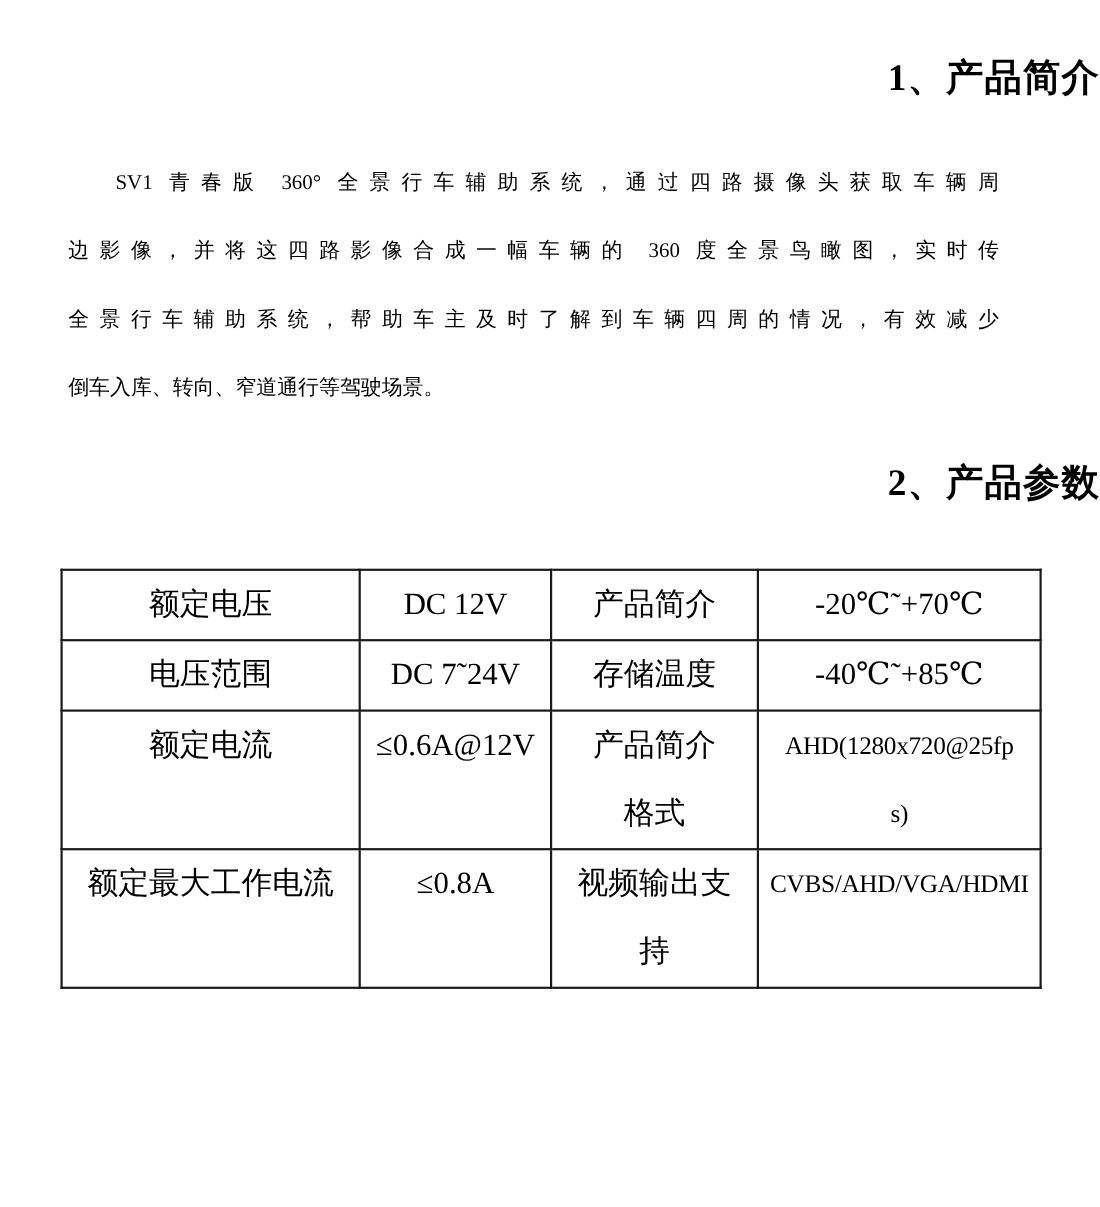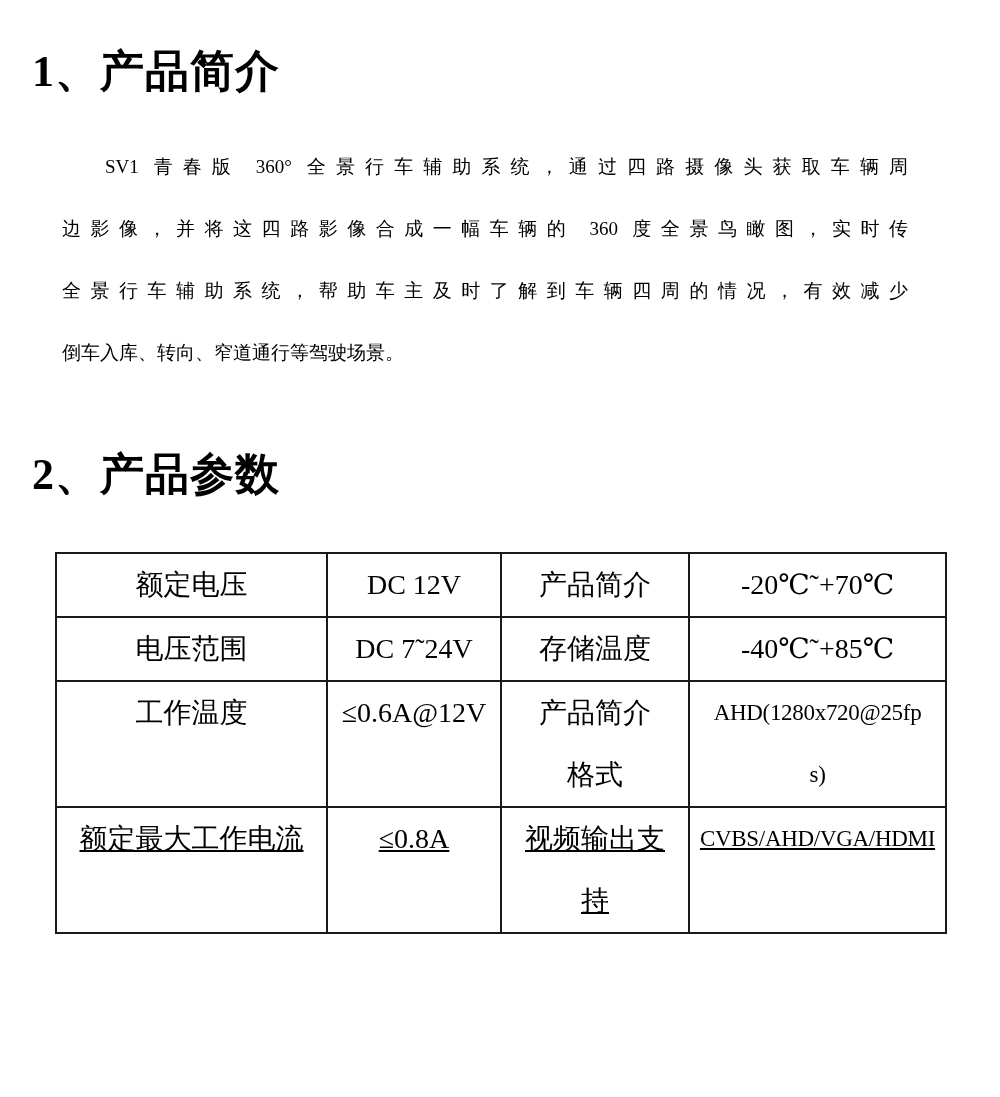--- a/index.html
+++ b/index.html
@@ -13,29 +13,30 @@
     overflow: hidden;
     color: #000000;
     font-family: "Liberation Serif", "DejaVu Serif", serif;
   }
   .page {
     position: relative;
     width: 1000px;
     height: 1097px;
   }
   .doc-heading {
-    font-size: 44px;
+    font-size: 34px;
     font-weight: 700;
     line-height: 48px;
     margin: 0;
     padding-left: 32px;
     letter-spacing: 1px;
+    text-align: right;
   }
   .heading-1 { margin-top: 48px; }
-  .heading-2 { margin-top: 67px; }
+  .heading-2 { margin-top: 32px; }
   .intro-paragraph {
     margin-top: 40px;
     margin-left: 62px;
     width: 846px;
     font-size: 19px;
   }
   .intro-paragraph .line {
     height: 62px;
     line-height: 62px;
     text-align: justify;
@@ -61,21 +62,21 @@
     vertical-align: top;
     font-size: 28px;
     line-height: 62px;
     padding: 0 4px;
     white-space: pre-line;
     overflow: hidden;
   }
   .spec-table tr:nth-child(1) { height: 64px; }
   .spec-table tr:nth-child(2) { height: 64px; }
   .spec-table tr:nth-child(3) { height: 125px; }
-  .spec-table tr:nth-child(4) { height: 125px; text-decoration: underline; }
+  .spec-table tr:nth-child(4) { height: 125px; }
   .spec-table tr:nth-child(5) { height: 65px; }
   .spec-table td.latin-cell {
     font-size: 23px;
     letter-spacing: -0.3px;
   }
 </style>
 </head>
 <body>
 
 <div class="page">
@@ -105,21 +106,21 @@
           <td>产品简介</td>
           <td>-20℃˜+70℃</td>
         </tr>
         <tr>
           <td>电压范围</td>
           <td>DC 7˜24V</td>
           <td>存储温度</td>
           <td>-40℃˜+85℃</td>
         </tr>
         <tr>
-          <td>工作温度</td>
+          <td>额定电流</td>
           <td>≤0.6A@12V</td>
           <td>产品简介
 格式</td>
           <td class="latin-cell">AHD(1280x720@25fp
 s)</td>
         </tr>
         <tr>
           <td>额定最大工作电流</td>
           <td>≤0.8A</td>
           <td>视频输出支

